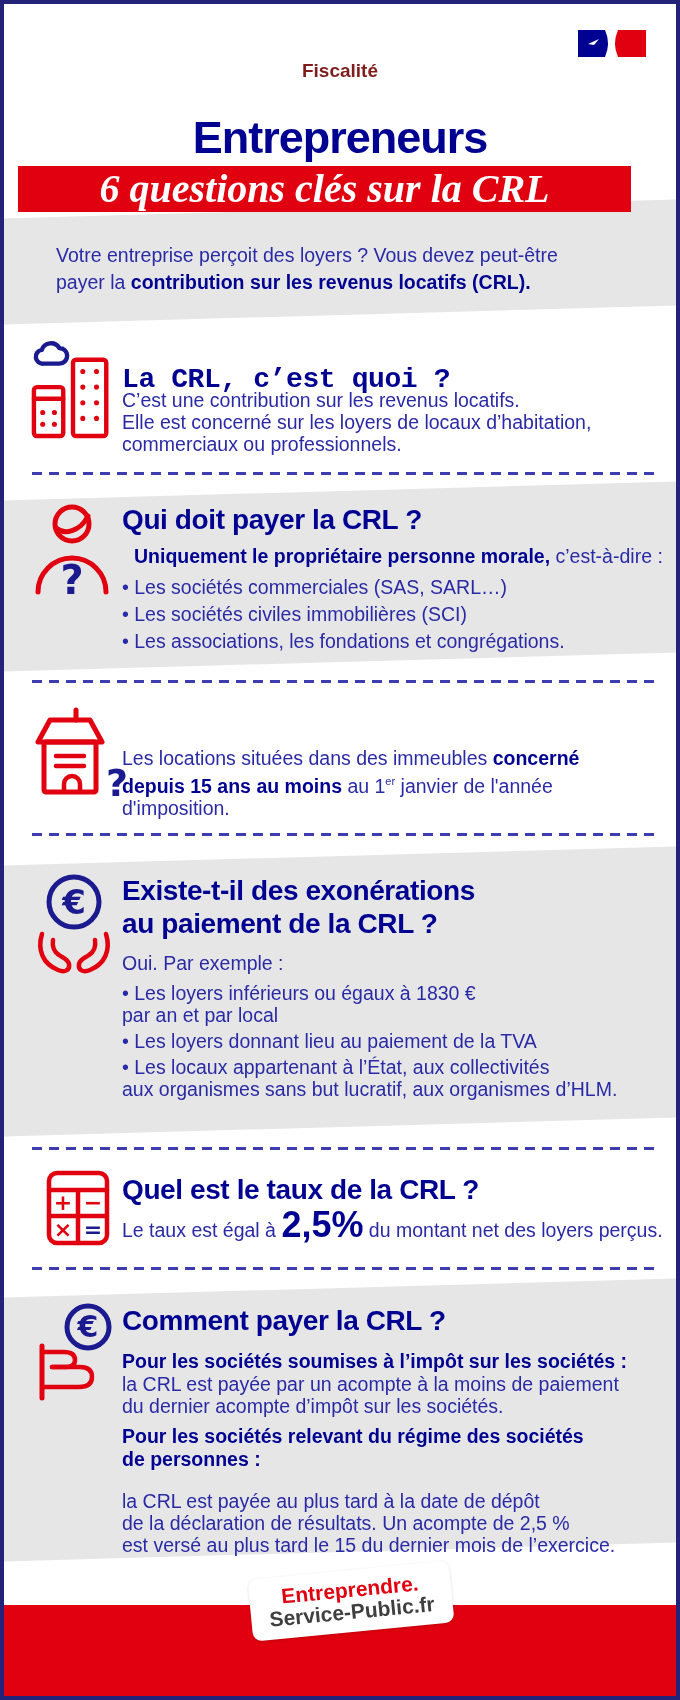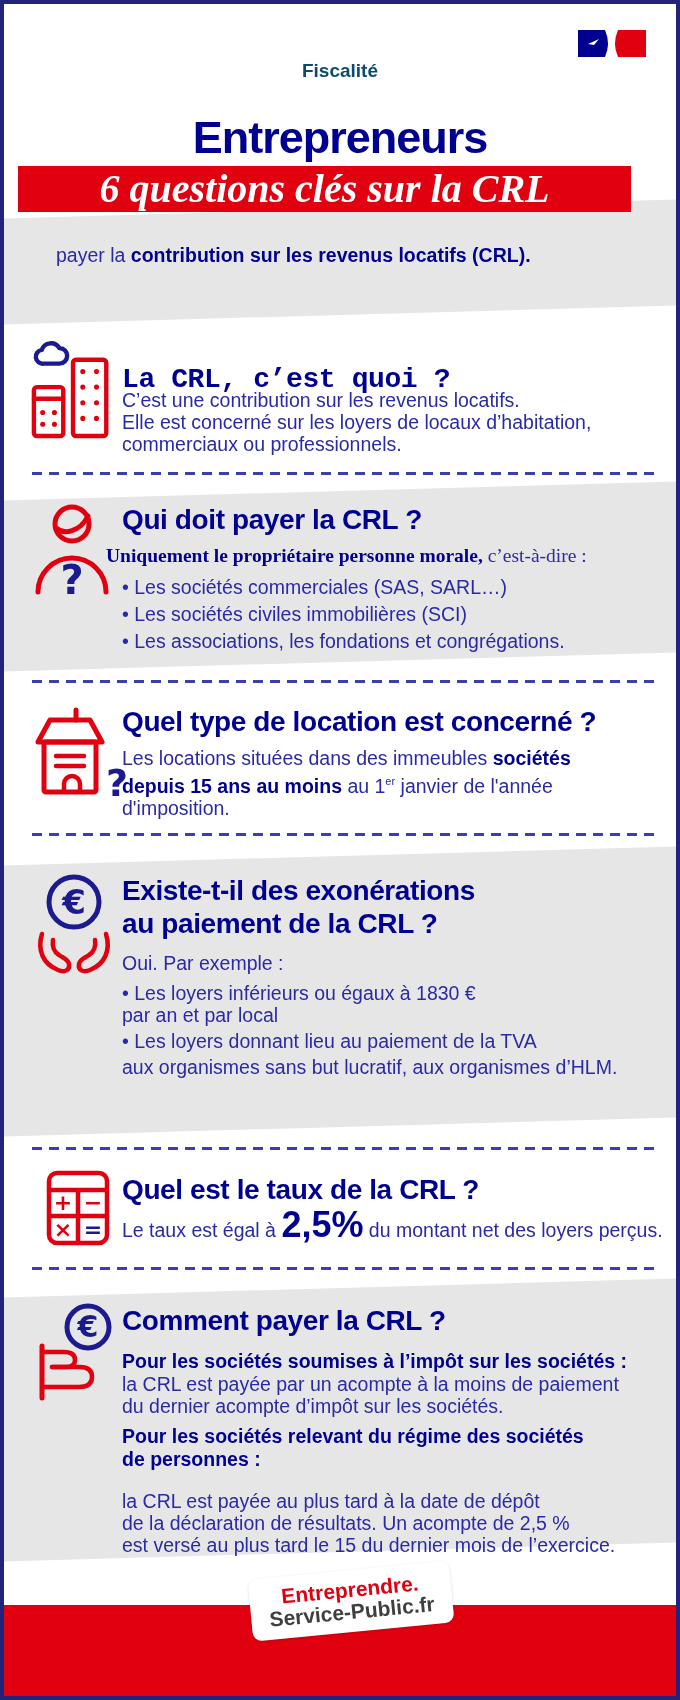--- a/index.html
+++ b/index.html
@@ -8,21 +8,21 @@
   .abs{position:absolute;}
   
   .band{position:absolute;left:0;right:0;background:#e6e6e6;transform:skewY(-1.6deg);z-index:0;}
   .band-intro{top:205px;height:106px;}
   .band-s2{top:487px;height:171px;}
   .band-s4{top:852px;height:271px;}
   .band-s6{top:1284px;height:264px;}
   .red-band{position:absolute;left:0;right:0;top:1601px;bottom:0;background:#e1000f;z-index:1;}
   .z{z-index:2;}
   
-  .kicker{top:56px;left:0;width:100%;text-align:center;font-size:19px;font-weight:bold;color:#0c4a6e;}
+  .kicker{top:56px;left:0;width:100%;text-align:center;font-size:19px;font-weight:bold;color:#7f1d1d;}
   .title{top:108px;left:0;width:100%;text-align:center;font-size:45px;font-weight:bold;letter-spacing:-1px;color:#000091;}
   .banner{top:162px;left:14px;width:613px;height:46px;line-height:46px;background:#e1000f;color:#ffffff;
           font-family:"Liberation Serif",serif;font-style:italic;font-weight:bold;font-size:40px;text-align:center;white-space:nowrap;}
   .intro{top:238px;left:52px;width:590px;font-size:19.5px;line-height:27px;color:#2a2aa6;}
   .intro b{color:#000091;}
   .q{font-size:28px;font-weight:bold;letter-spacing:-0.4px;color:#000091;white-space:nowrap;}
   .body{font-size:19.5px;line-height:22px;color:#2a2aa6;white-space:nowrap;}
   .body b, .blead{color:#000091;}
   .blead{font-size:19.5px;font-weight:bold;line-height:22.5px;white-space:nowrap;}
   .lead-mix b{color:#000091;}
@@ -59,20 +59,21 @@
         <path d="M0 0 H27 Q33 13.5 27 27 H0 Z" fill="#000091"></path>
         <path d="M10 14 L21 9 L16 15 Z" fill="#ffffff"></path>
         <path d="M40 0 H68 V27 H40 Q34 13.5 40 0 Z" fill="#e1000f"></path>
       </svg>
     </div>
 
     <div class="abs z title">Entrepreneurs</div>
     <div class="abs z banner">6 questions clés sur la CRL</div>
 
     <div class="abs z intro">
+      <div>Votre entreprise perçoit des loyers ? Vous devez peut-être</div>
       <div><span>payer la </span><b>contribution sur les revenus locatifs (CRL).</b></div>
     </div>
 
     <div class="icon" style="left:26px;top:336px;">
       <svg width="88" height="102" viewBox="0 0 90 104" fill="none" stroke-linecap="round" stroke-linejoin="round">
         <path d="M30 24 a8 8 0 0 0 0 -16 a10 10 0 0 0 -18 2 a7 7 0 0 0 2 14 z" stroke="#1b1b8f" stroke-width="4.5"></path>
         <rect x="4" y="48" width="30" height="50" rx="3" stroke="#e1000f" stroke-width="4.5"></rect>
         <path d="M4 60 H34" stroke="#e1000f" stroke-width="4.5"></path>
         <g fill="#e1000f">
           <circle cx="13" cy="74" r="2.6"></circle>
@@ -103,41 +104,40 @@
 
     <div class="icon" style="left:30px;top:496px;">
       <svg width="76" height="96" viewBox="0 0 76 96" fill="none" stroke-linecap="round" stroke-linejoin="round">
         <circle cx="38" cy="24" r="17" stroke="#e1000f" stroke-width="5"></circle>
         <path d="M22 28 C30 35 46 32 54 16" stroke="#e1000f" stroke-width="5"></path>
         <path d="M4 92 a34 34 0 0 1 68 0" stroke="#e1000f" stroke-width="5"></path>
         <text x="38" y="94" font-size="40" fill="#1b1b8f" text-anchor="middle" stroke="none">?</text>
       </svg>
     </div>
     <div class="abs z q" style="left:118px;top:500px;">Qui doit payer la CRL ?</div>
-    <div class="abs z blead lead-mix" style="left:102px;top:541px;font-family:Liberation Serif, serif;"><b>Uniquement le propriétaire personne morale,</b><span class="body" style="font-weight:normal;"> c’est-à-dire :</span></div>
+    <div class="abs z blead lead-mix" style="left:130px;top:541px;"><b>Uniquement le propriétaire personne morale,</b><span class="body" style="font-weight:normal;"> c’est-à-dire :</span></div>
     <div class="abs z body gap5" style="left:118px;top:572px;">
       <div>• Les sociétés commerciales (SAS, SARL…)</div>
       <div>• Les sociétés civiles immobilières (SCI)</div>
       <div>• Les associations, les fondations et congrégations.</div>
     </div>
     <div class="sep" style="top:676px;"></div>
 
     <div class="icon" style="left:26px;top:700px;">
       <svg width="100" height="96" viewBox="0 0 100 96" fill="none" stroke-linecap="round" stroke-linejoin="round">
         <path d="M46 6 V16" stroke="#e1000f" stroke-width="5"></path>
         <path d="M8 38 L20 16 H60 L72 38 Z" stroke="#e1000f" stroke-width="5"></path>
         <rect x="14" y="38" width="52" height="50" rx="2" stroke="#e1000f" stroke-width="5"></rect>
         <path d="M26 52 H54 M26 62 H54" stroke="#e1000f" stroke-width="4.5"></path>
         <path d="M34 88 V80 a8 8 0 0 1 16 0 V88" stroke="#e1000f" stroke-width="4.5"></path>
         <text x="87" y="92" font-size="38" fill="#1b1b8f" text-anchor="middle" stroke="none">?</text>
       </svg>
     </div>
-    <div class="abs z q" style="left:118px;top:702px;">Quel type de location est concerné ?</div>
     <div class="abs z body" style="left:118px;top:743px;line-height:22.5px;">
-      <div><span>Les locations situées dans des immeubles </span><b>sociétés</b></div>
+      <div><span>Les locations situées dans des immeubles </span><b>concerné</b></div>
       <div><b>depuis 15 ans au moins</b><span> au 1</span><sup>er</sup><span> janvier de l'année</span></div>
       <div>d'imposition.</div>
     </div>
     <div class="sep" style="top:829px;"></div>
 
     <div class="icon" style="left:30px;top:868px;">
       <svg width="80" height="108" viewBox="0 0 80 108" fill="none" stroke-linecap="round" stroke-linejoin="round">
         <circle cx="40" cy="30" r="25" stroke="#1b1b8f" stroke-width="5"></circle>
         <text x="40" y="42" font-size="34" fill="#1b1b8f" text-anchor="middle" stroke="none">€</text>
         <path d="M8 62 c-5 16 1 30 16 36 c7 3 12 0 11 -6 c-1 -5 -6 -6 -10 -9 c-5 -3 -7 -9 -6 -15" stroke="#e1000f" stroke-width="4.5"></path>
@@ -148,20 +148,21 @@
       <div>Existe-t-il des exonérations</div>
       <div>au paiement de la CRL ?</div>
     </div>
     <div class="abs z body" style="left:118px;top:948px;">Oui. Par exemple :</div>
     <div class="abs z body" style="left:118px;top:978px;">
       <div>• Les loyers inférieurs ou égaux à 1830 €</div>
       <div>par an et par local</div>
     </div>
     <div class="abs z body" style="left:118px;top:1026px;">• Les loyers donnant lieu au paiement de la TVA</div>
     <div class="abs z body" style="left:118px;top:1052px;">
+      <div>• Les locaux appartenant à l’État, aux collectivités</div>
       <div>aux organismes sans but lucratif, aux organismes d’HLM.</div>
     </div>
     <div class="sep" style="top:1143px;"></div>
 
     <div class="icon" style="left:42px;top:1166px;">
       <svg width="64" height="76" viewBox="0 0 64 76" fill="none" stroke-linecap="round" stroke-linejoin="round">
         <rect x="3" y="3" width="58" height="70" rx="8" stroke="#e1000f" stroke-width="4.5"></rect>
         <path d="M3 20 H61 M32 20 V73 M3 46 H61" stroke="#e1000f" stroke-width="4.5"></path>
         <text x="17" y="40" font-size="22" fill="#e1000f" text-anchor="middle" stroke="none">+</text>
         <text x="47" y="40" font-size="22" fill="#e1000f" text-anchor="middle" stroke="none">−</text>

